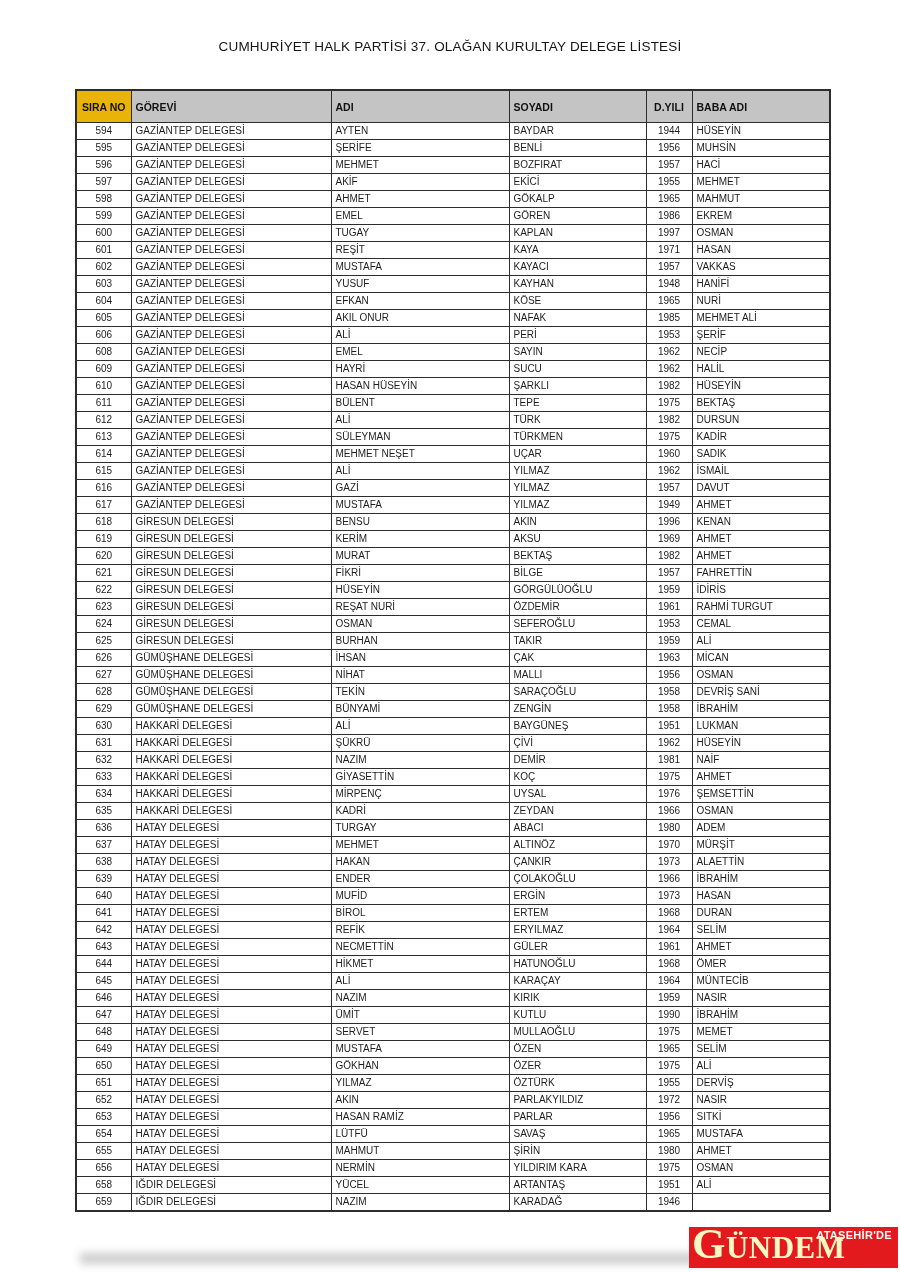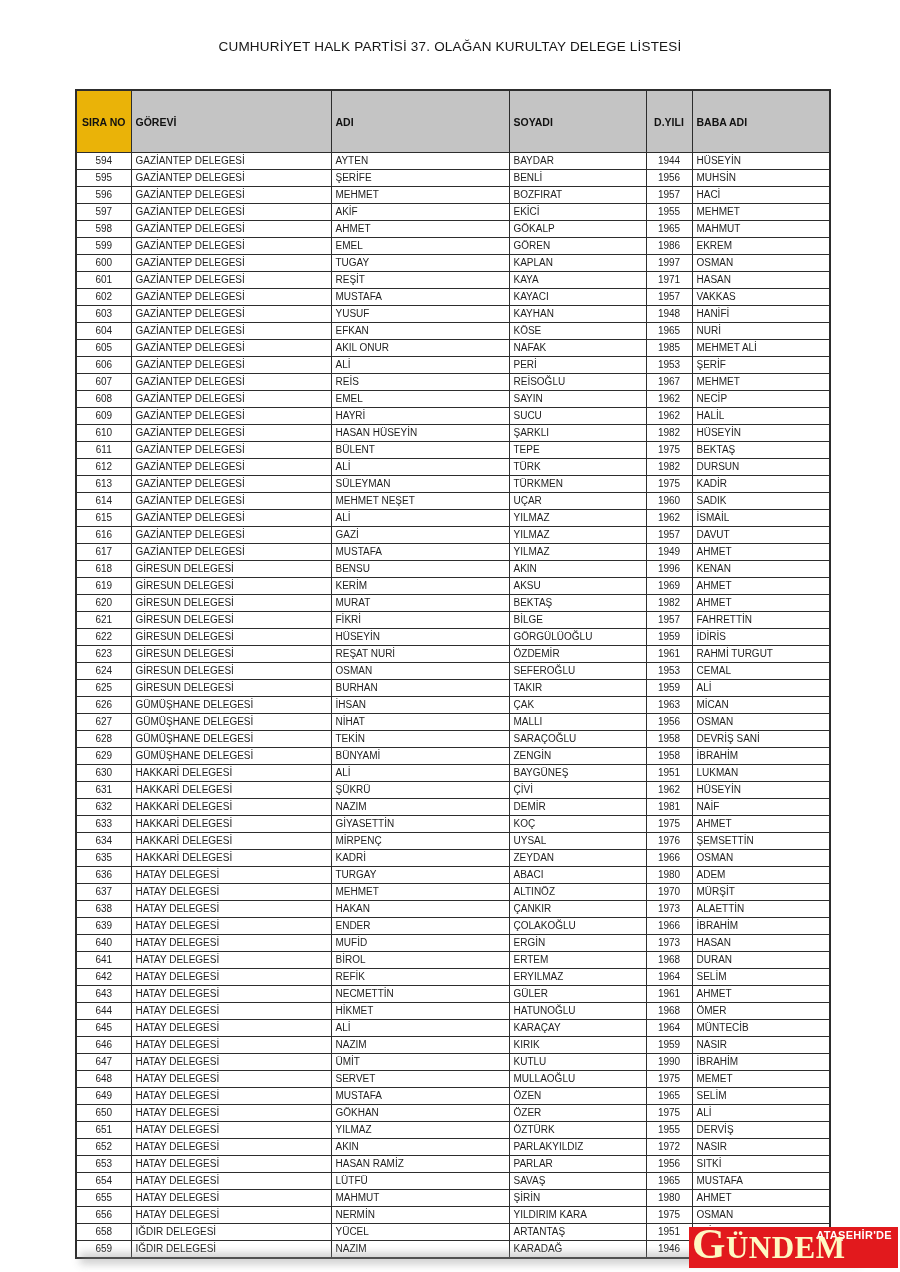--- a/index.html
+++ b/index.html
@@ -23,21 +23,21 @@
     border:2px solid #2d2d2d;
   }
   .delegate-table th, .delegate-table td {
     border:1px solid #2d2d2d;
     overflow:hidden; white-space:nowrap;
   }
   .delegate-table th {
     background:#c4c4c4;
     height:29px;
     font-size:10.5px; font-weight:bold;
-    text-align:left; padding:16px 4px;
+    text-align:left; padding:1px 4px;
     color:#111;
   }
   .delegate-table td {
     height:16px; line-height:16px;
     font-size:10px;
     padding:0 4px;
     background:#ffffff;
   }
   .delegate-table th.col-sira, .delegate-table td.c0 { text-align:center; padding:0 2px; }
   .delegate-table th.col-dyili, .delegate-table td.c4 { text-align:center; padding:0 2px; }
@@ -185,28 +185,20 @@
       </tr>
       <tr>
         <td class="c0">606</td>
         <td class="c1">GAZİANTEP DELEGESİ</td>
         <td class="c2">ALİ</td>
         <td class="c3">PERİ</td>
         <td class="c4">1953</td>
         <td class="c5">ŞERİF</td>
       </tr>
       <tr>
-        <td class="c0">607</td>
-        <td class="c1">GAZİANTEP DELEGESİ</td>
-        <td class="c2">REİS</td>
-        <td class="c3">REİSOĞLU</td>
-        <td class="c4">1967</td>
-        <td class="c5">MEHMET</td>
-      </tr>
-      <tr>
         <td class="c0">608</td>
         <td class="c1">GAZİANTEP DELEGESİ</td>
         <td class="c2">EMEL</td>
         <td class="c3">SAYIN</td>
         <td class="c4">1962</td>
         <td class="c5">NECİP</td>
       </tr>
       <tr>
         <td class="c0">609</td>
         <td class="c1">GAZİANTEP DELEGESİ</td>

